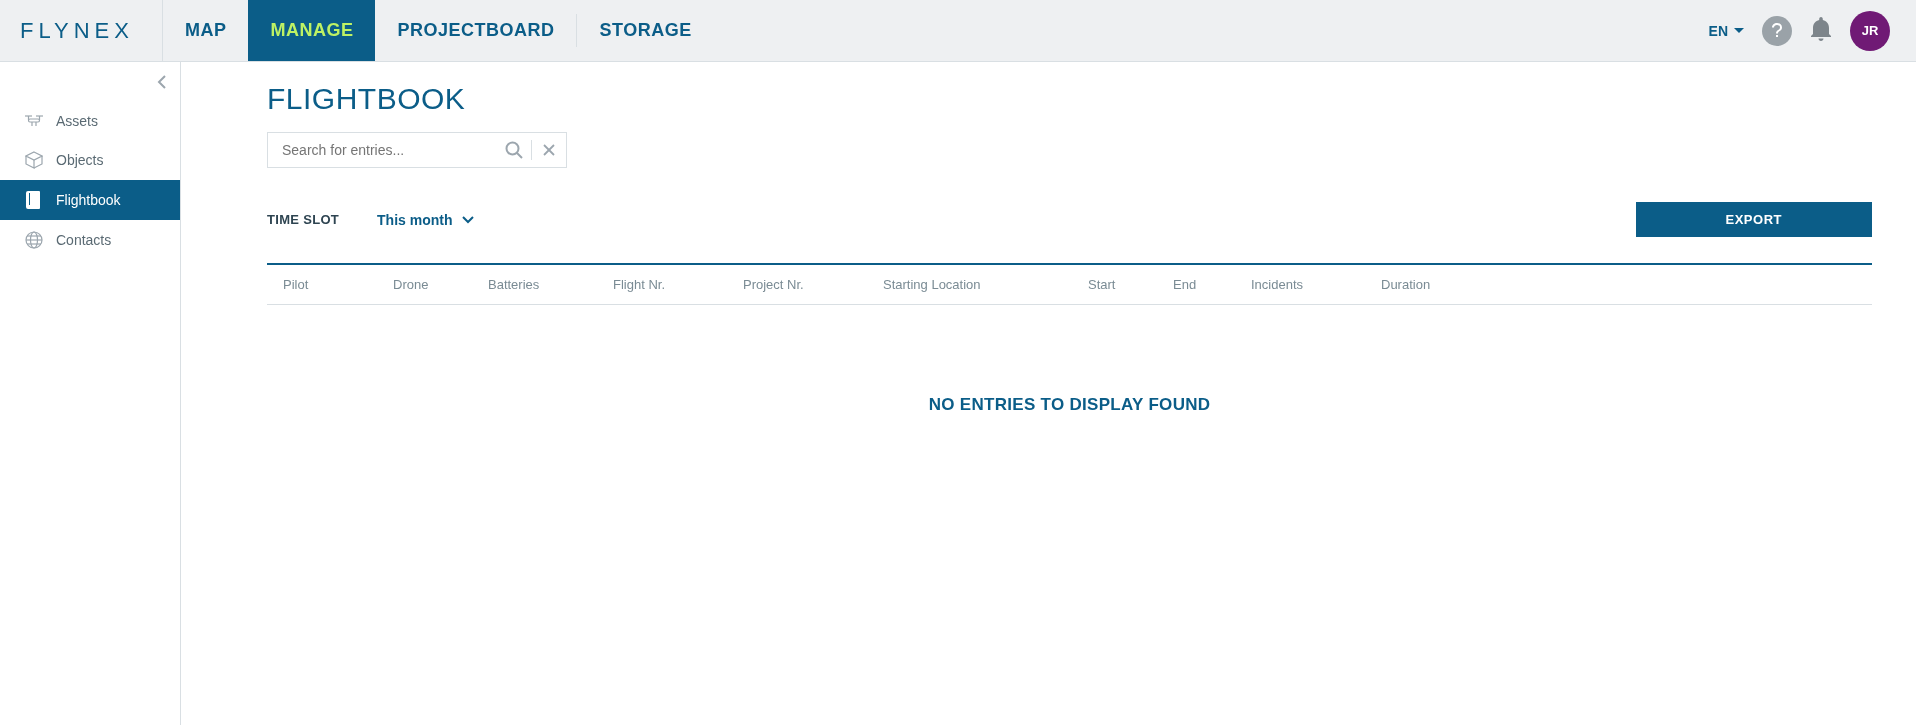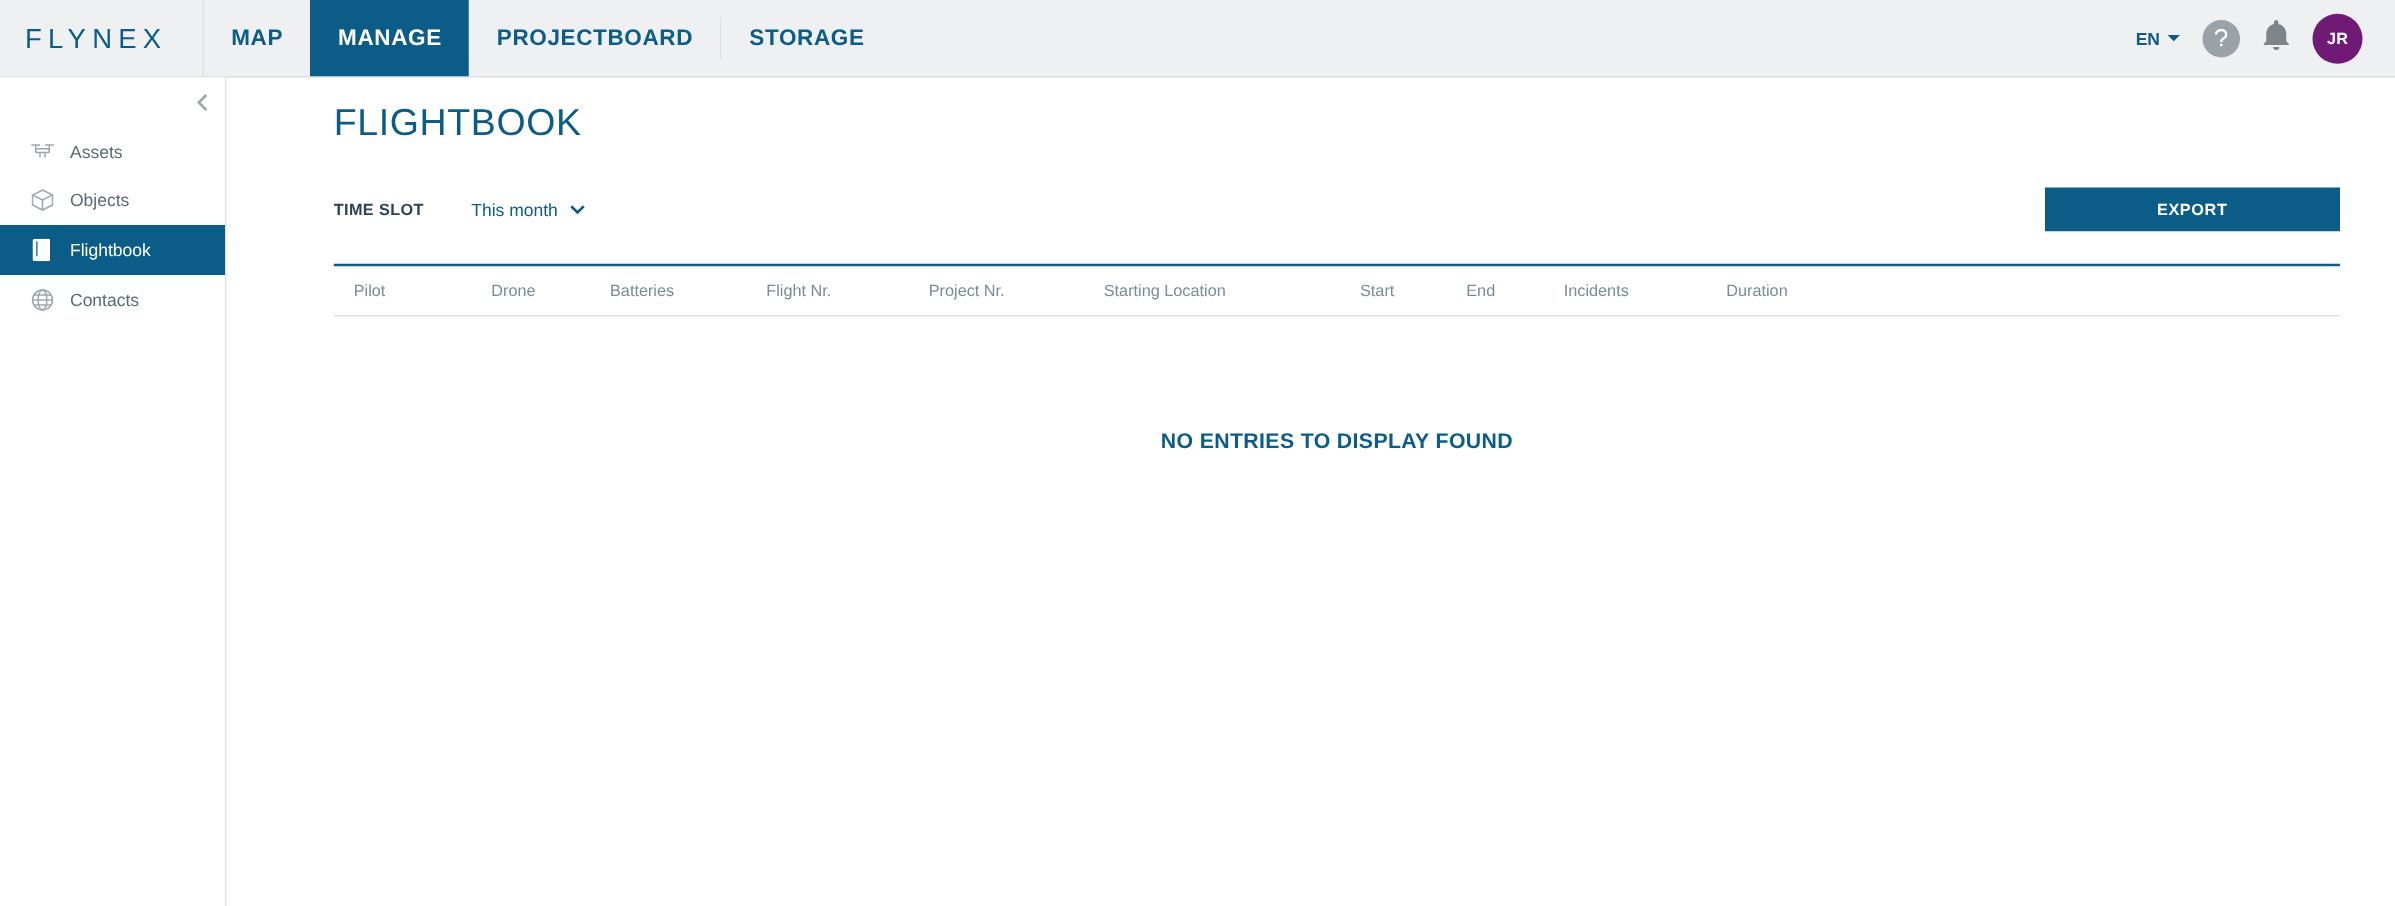--- a/index.html
+++ b/index.html
@@ -50,21 +50,21 @@
     align-items: center;
     padding: 0 22px;
     color: var(--primary);
     font-weight: 600;
     font-size: 18px;
     cursor: pointer;
     letter-spacing: 0.5px;
   }
   .nav-item.active {
     background: var(--primary);
-    color: #ffffff;
+    color: #bef264;
   }
   .nav-sep {
     width: 1px;
     margin: 14px 0;
     background: var(--border);
   }
   .header-spacer { flex: 1; }
   .header-right {
     display: flex;
     align-items: center;
@@ -187,21 +187,21 @@
     font-weight: 700;
     color: var(--text-dark);
     letter-spacing: 0.3px;
   }
   .dropdown {
     display: flex;
     align-items: center;
     gap: 10px;
     color: var(--primary);
     font-size: 14px;
-    font-weight: 400;
+    font-weight: 700;
     cursor: pointer;
   }
   .date-box {
     margin-left: 100px;
     display: flex;
     align-items: center;
     border: 1px solid var(--border);
     padding: 6px 14px;
     gap: 10px;
     font-size: 13px;
@@ -352,20 +352,36 @@
             <line x1="2" y1="13" x2="16" y2="13"></line>
           </svg>
       </span>
       <span>Contacts</span>
     </div>
   </div>
 
   <div class="main">
     <h1 class="page-title">FLIGHTBOOK</h1>
 
+    <div class="search-box">
+      <input type="text" placeholder="Search for entries..." style="">
+      <div class="search-btn">
+        <svg width="18" height="18" viewBox="0 0 18 18" fill="none" stroke="currentColor" stroke-width="2">
+            <circle cx="7.5" cy="7.5" r="6"></circle>
+            <line x1="12" y1="12" x2="17" y2="17"></line>
+          </svg>
+      </div>
+      <div class="sep"></div>
+      <div class="clear-btn">
+        <svg width="12" height="12" viewBox="0 0 12 12" stroke="currentColor" stroke-width="1.8">
+            <line x1="1" y1="1" x2="11" y2="11"></line>
+            <line x1="11" y1="1" x2="1" y2="11"></line>
+          </svg>
+      </div>
+    </div>
 
     <div class="filter-row">
       <span class="time-slot-label">TIME SLOT</span>
       <div class="dropdown">
         <span>This month</span>
         <svg width="12" height="8" viewBox="0 0 12 8">
             <path d="M1 1 L6 6 L11 1" stroke="currentColor" stroke-width="2" fill="none"></path>
           </svg>
       </div>
       <button class="export-btn">

